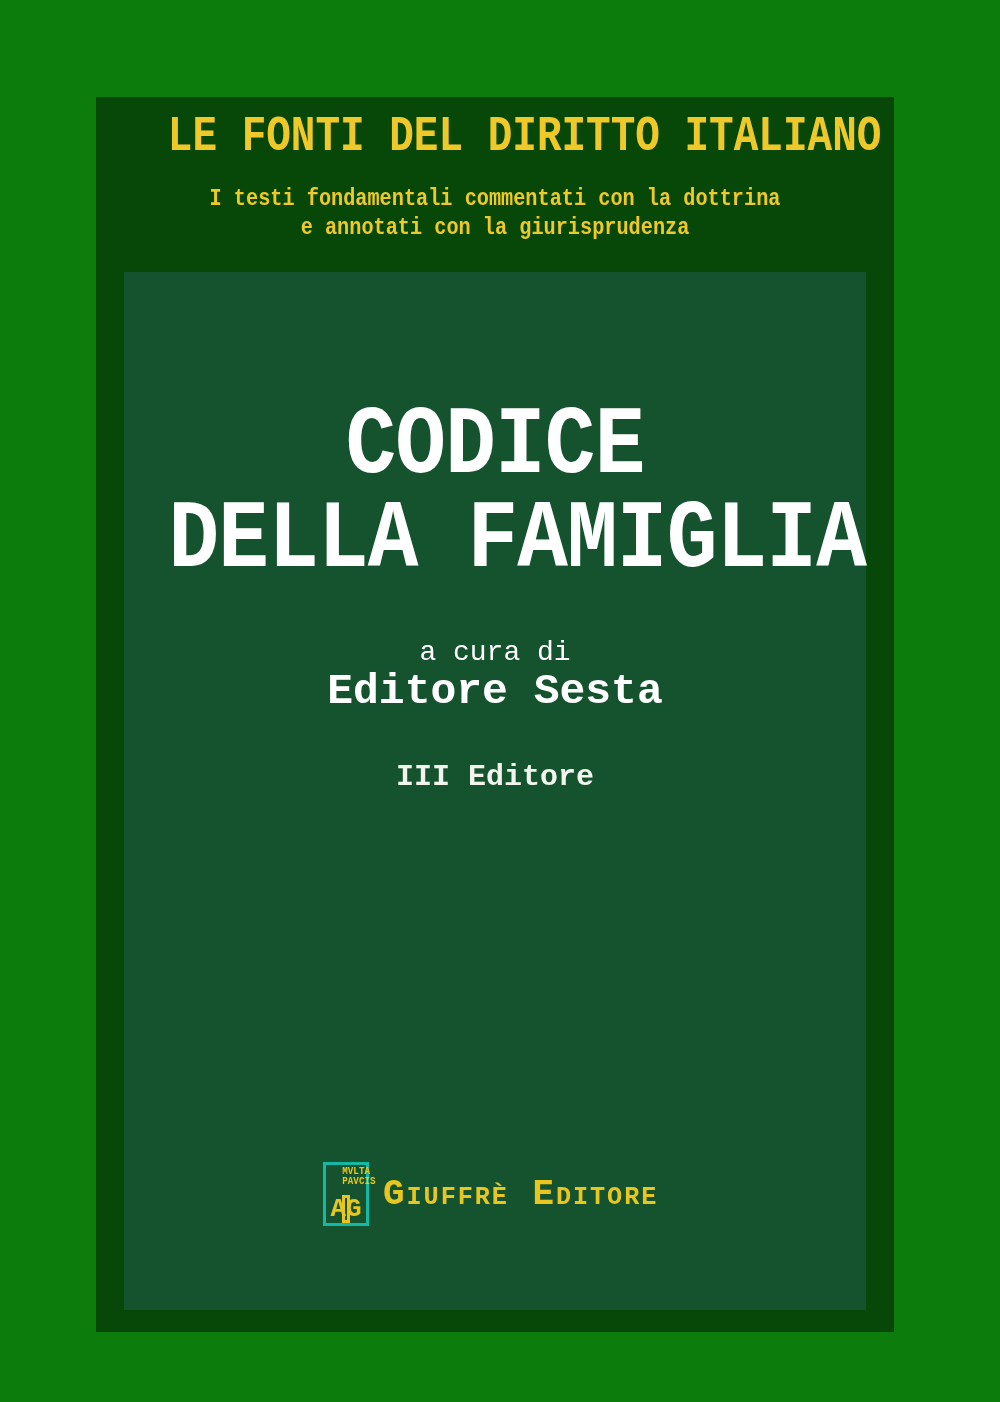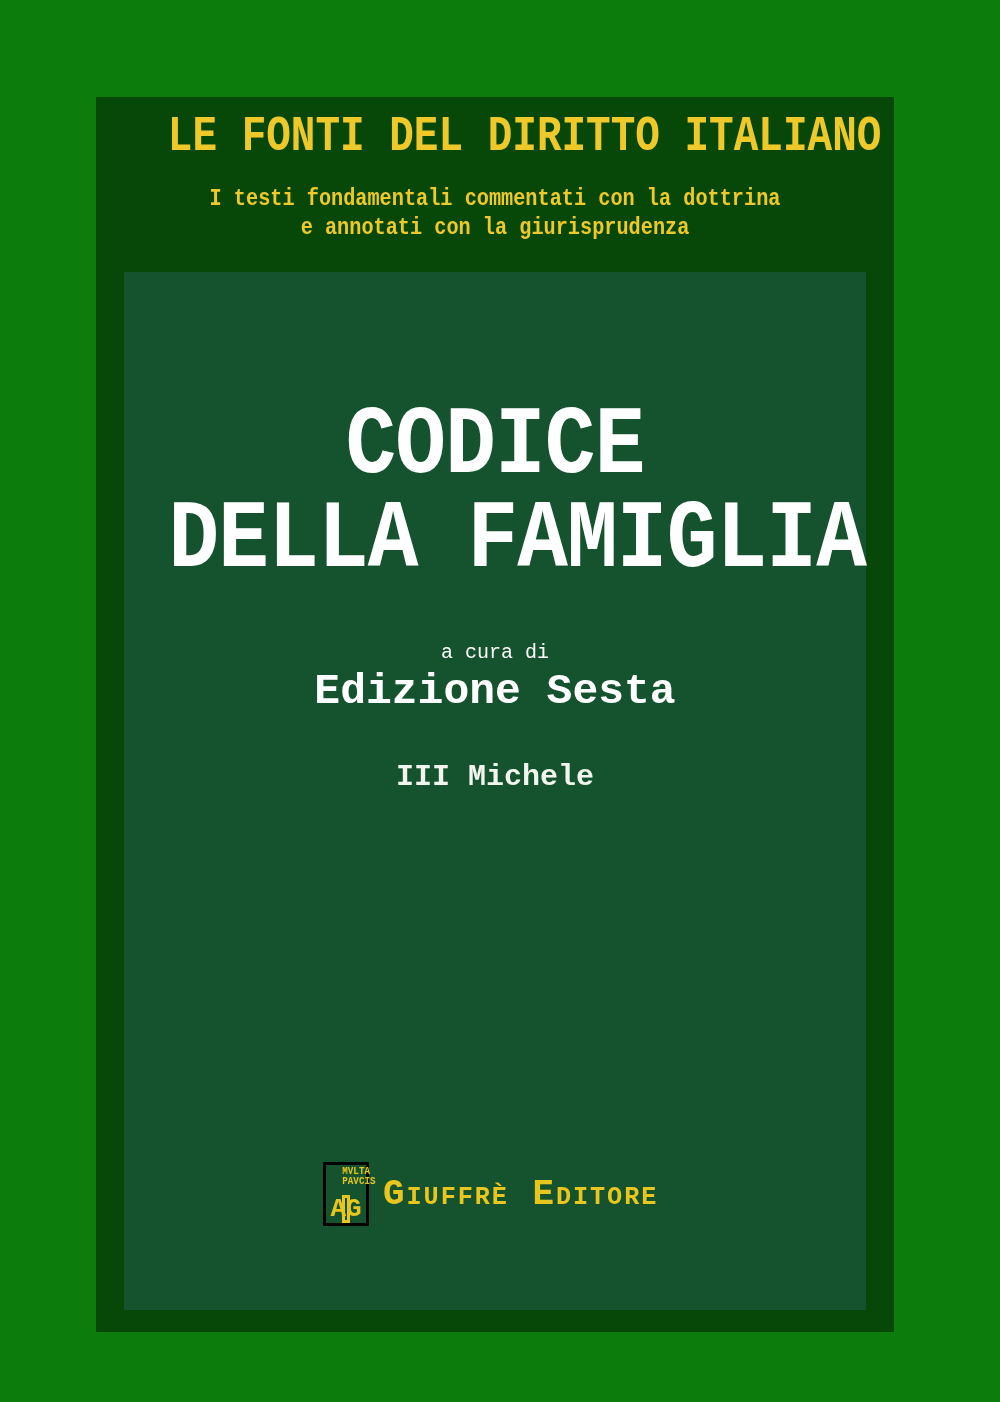--- a/index.html
+++ b/index.html
@@ -82,21 +82,21 @@
   }
   .curated {
     position: absolute;
     top: 366px;
     left: 0;
     width: 100%;
     text-align: center;
     color: #ffffff;
   }
   .curated-label {
-    font-size: 20px;
+    font-size: 28px;
     line-height: 30px;
     font-weight: normal;
   }
   .author-name {
     font-size: 43px;
     line-height: 46px;
     font-weight: bold;
     margin-top: 1px;
   }
   .edition {
@@ -116,21 +116,21 @@
     width: 100%;
     display: flex;
     justify-content: center;
     align-items: center;
     gap: 14px;
   }
   .logo-box {
     width: 46px;
     height: 64px;
     box-sizing: border-box;
-    border: 3px solid #000000;
+    border: 3px solid #14b8a6;
     padding: 2px 16px;
     display: flex;
     flex-direction: column;
   }
   .motto {
     color: #e9c51f;
     font-size: 10px;
     font-weight: bold;
     line-height: 10px;
     text-align: center;
@@ -177,24 +177,24 @@
 
     <div class="panel">
 
       <div class="book-title">
         <div>CODICE</div>
         <div>DELLA FAMIGLIA</div>
       </div>
 
       <div class="curated">
         <div class="curated-label">a cura di</div>
-        <div class="author-name">Edizione Sesta</div>
+        <div class="author-name">Editore Sesta</div>
       </div>
 
-      <div class="edition">III Michele</div>
+      <div class="edition">III Editore</div>
 
       <div class="publisher">
         <div class="logo-box">
           <div class="motto">
             <div>MVLTA</div>
             <div>PAVCIS</div>
           </div>
           <div class="ag-box">AG</div>
         </div>
         <div class="publisher-name">Giuffrè Editore</div>

